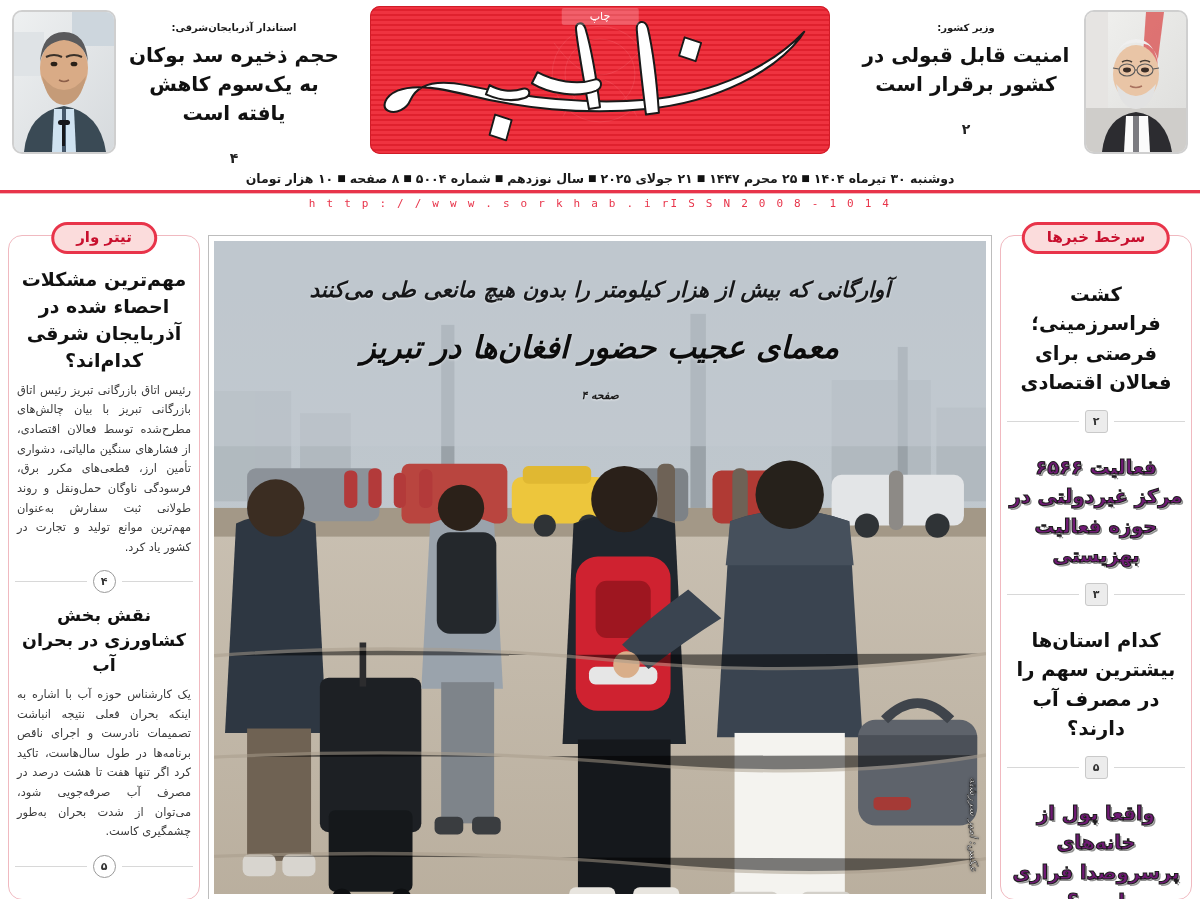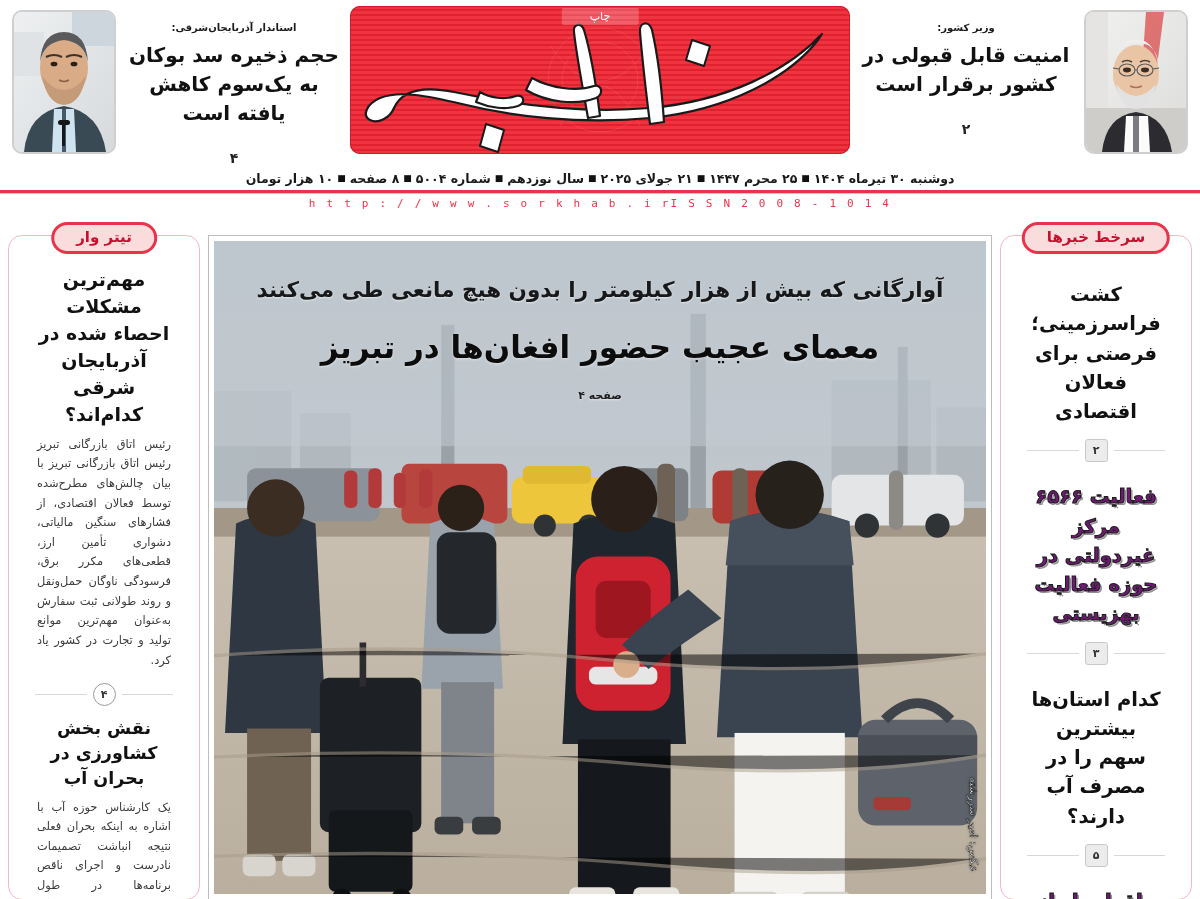--- a/index.html
+++ b/index.html
@@ -57,21 +57,21 @@
   }
 
   
   .masthead{
     flex:1;
     position:relative;
     display:flex;flex-direction:column;align-items:center;
     padding-top:6px;
   }
   .logo-box{
-    width:500px;height:148px;
+    width:460px;height:148px;
     border-radius:10px;
     position:relative;
     background:
       repeating-linear-gradient(to bottom,
         #ef3340 0px,#ef3340 3px,
         #e0212e 3px,#e0212e 5px);
     overflow:hidden;
     box-shadow:0 0 0 1px #d01c28 inset;
   }
   .logo-wm{
@@ -127,21 +127,21 @@
     width:192px;flex:0 0 192px;
     position:relative;
     padding-top:13px;
   }
   .side-card{
     border:1.5px solid #f0b9c0;
     border-radius:14px;
     background:#fff;
     height:100%;
     box-sizing:border-box;
-    padding:24px 26px 10px;
+    padding:24px 6px 10px;
     position:relative;
   }
   .side-badge{
     position:absolute;
     top:-14px;left:50%;transform:translateX(-50%);
     background:#fbdcdc;
     border:3px solid #e8344a;
     border-radius:16px;
     color:#c8102e;
     font-size:15px;font-weight:bold;
@@ -189,20 +189,21 @@
     -webkit-text-stroke:1.1px #1c1c1c;
     text-shadow:1px 1px 0 #bdbdbd, 2px 2px 0 #8f8f8f;
     font-weight:bold;
   }
 
   
   .col-main{
     flex:1;
     position:relative;
     padding-top:13px;
+    font-style:italic;
   }
   .main-frame{
     border:1.5px solid #bdbdbd;
     background:#fff;
     padding:5px;
     height:100%;
     box-sizing:border-box;
   }
   .photo{
     position:relative;

